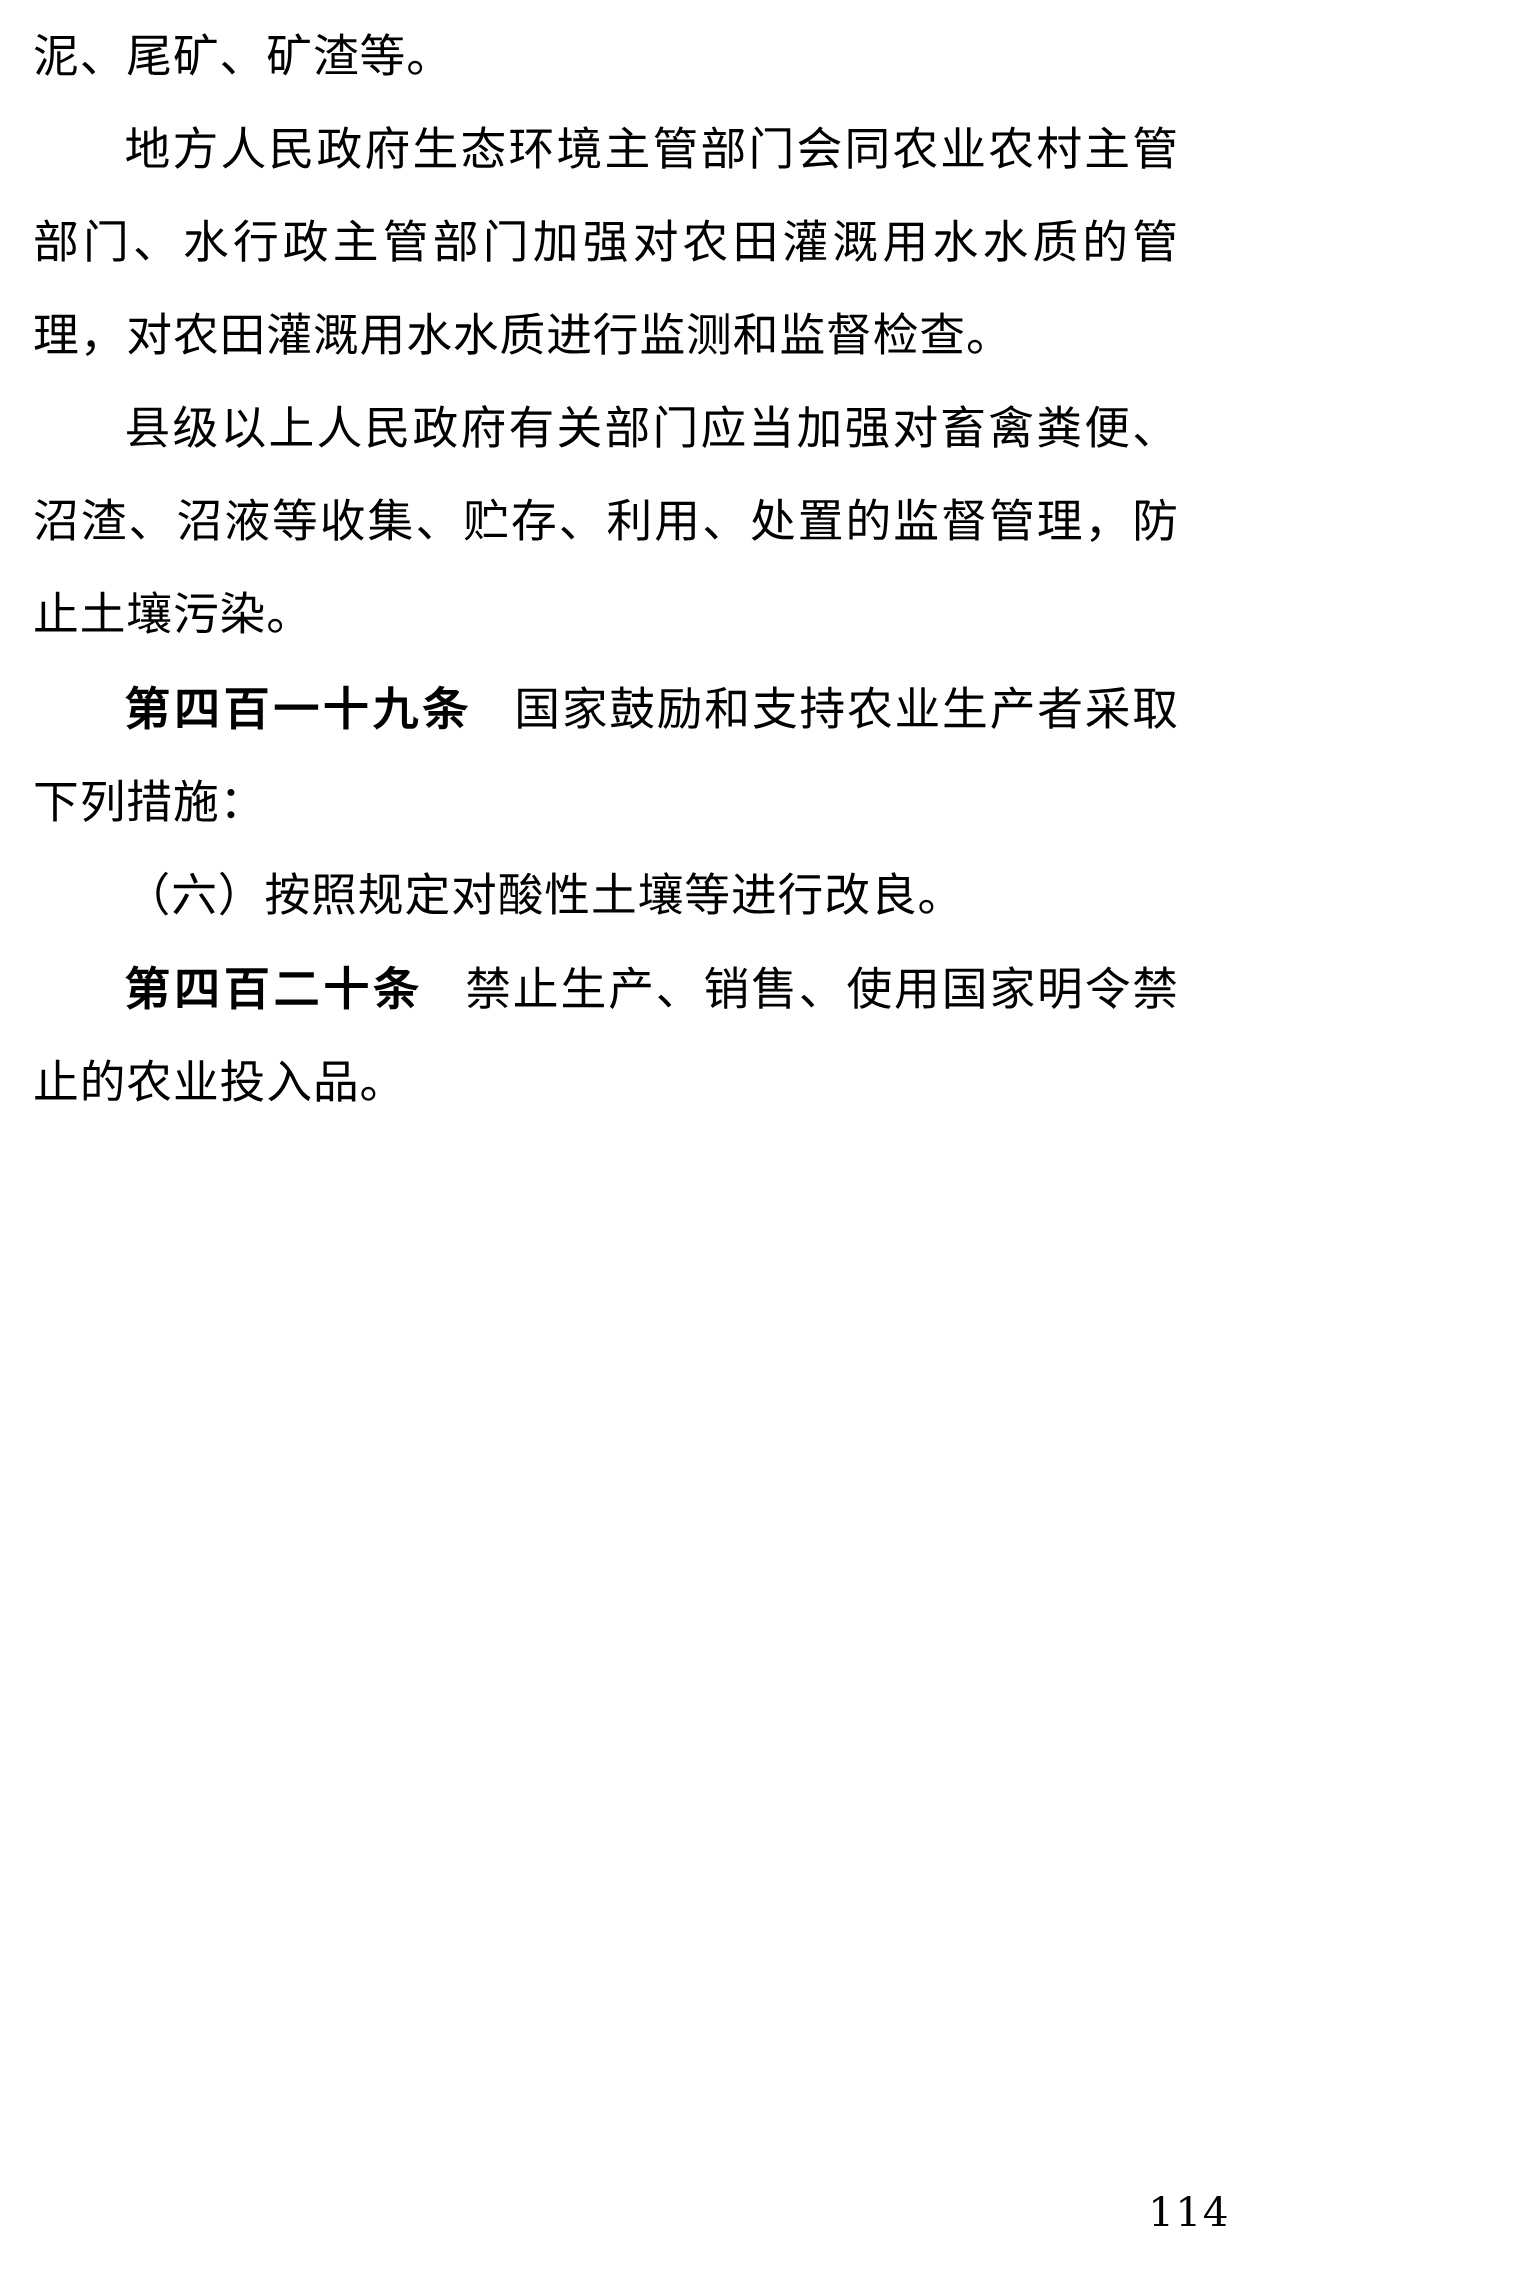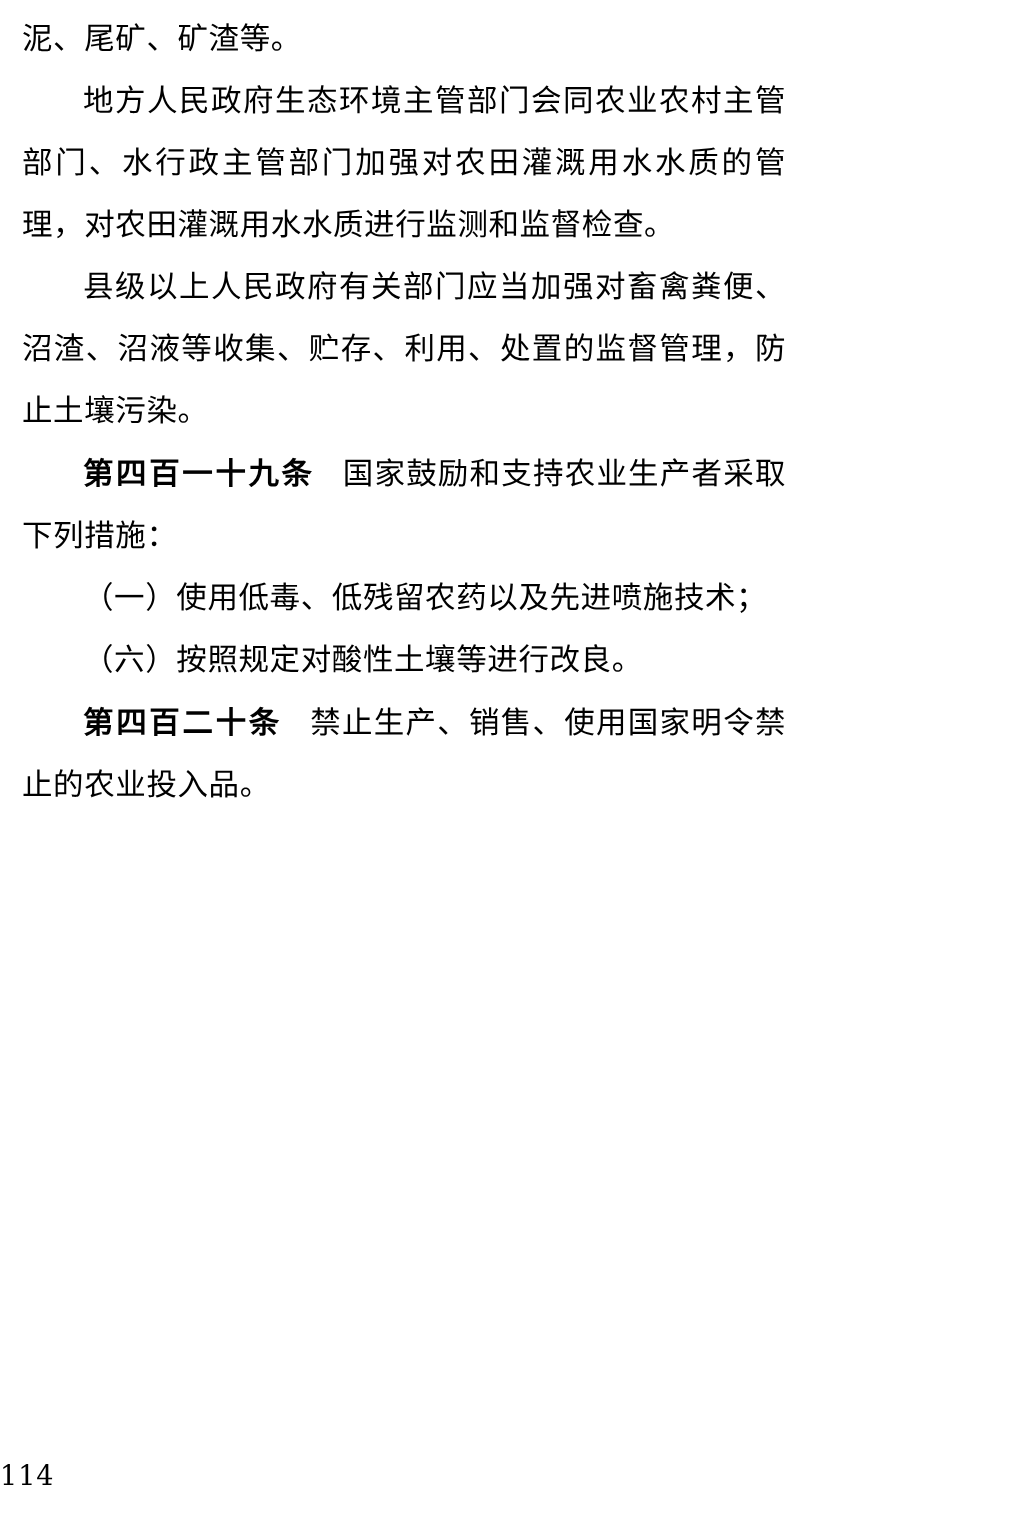--- a/index.html
+++ b/index.html
@@ -44,41 +44,40 @@
   }
   .gap-after-label {
     display: inline-block;
     width: 0.9em;
   }
   .page-number {
     position: absolute;
     left: 0;
     right: 0;
     bottom: 22px;
-    text-align: left;
+    text-align: right;
     font-size: 27px;
     font-family: "DejaVu Serif", "Liberation Serif", serif;
     letter-spacing: 1px;
   }
 </style>
 </head>
 <body>
 
 <div class="page">
   <div class="body-text">
 
     <p>泥、尾矿、矿渣等。</p>
 
     <p class="indent2">地方人民政府生态环境主管部门会同农业农村主管部门、水行政主管部门加强对农田灌溉用水水质的管理，对农田灌溉用水水质进行监测和监督检查。</p>
 
     <p class="indent2">县级以上人民政府有关部门应当加强对畜禽粪便、沼渣、沼液等收集、贮存、利用、处置的监督管理，防止土壤污染。</p>
 
     <p class="indent2"><span class="article-label">第四百一十九条</span><span class="gap-after-label"></span><span>国家鼓励和支持农业生产者采取下列措施：</span></p>
 
-    <p class="indent2">（一）使用低毒、低残留农药以及先进喷施技术；</p>
 
 
 
 
 
     <p class="indent2">（六）按照规定对酸性土壤等进行改良。</p>
 
     <p class="indent2"><span class="article-label">第四百二十条</span><span class="gap-after-label"></span><span>禁止生产、销售、使用国家明令禁止的农业投入品。</span></p>
 
 

